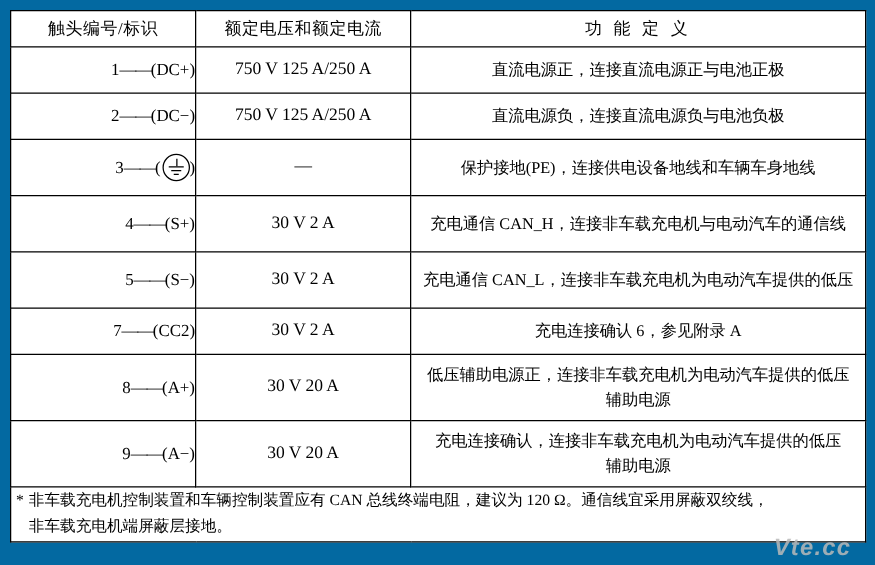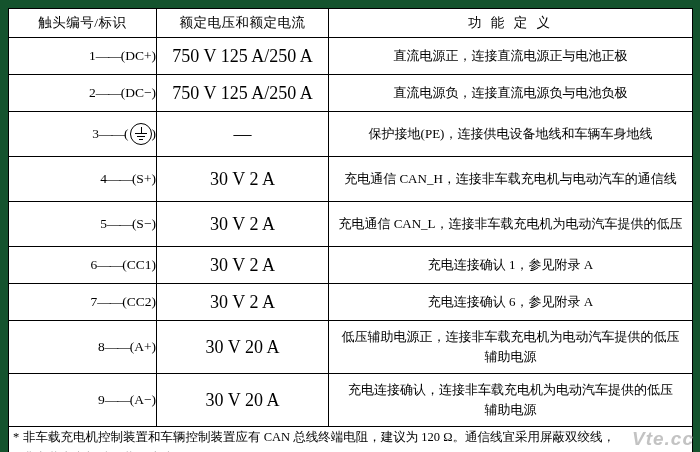--- a/index.html
+++ b/index.html
@@ -13,21 +13,21 @@
     font-family: "Liberation Serif", "DejaVu Serif", serif;
     color: #000000;
     position: relative;
     overflow: hidden;
   }
   .page {
     position: absolute;
     left: 0; top: 0;
     width: 700px;
     height: 452px;
-    background: #14532d;
+    background: #0369a1;
   }
   table.spec {
     position: absolute;
     left: 8px;
     top: 8px;
     width: 684px;
     border-collapse: collapse;
     table-layout: fixed;
     background: #ffffff;
   }
@@ -54,21 +54,21 @@
   tbody td {
     font-size: 13px;
   }
   td.pin {
     text-align: right;
     font-size: 13.5px;
     white-space: nowrap;
   }
   td.rating {
     text-align: center;
-    font-size: 18px;
+    font-size: 14px;
     white-space: nowrap;
   }
   td.func {
     text-align: center;
     padding: 4px 10px 4px 12px;
     font-size: 13px;
     line-height: 1.55;
   }
   tr.r-normal td { height: 36px; }
   tr.r-tall td { height: 44px; }
@@ -125,21 +125,21 @@
     vertical-align: top;
     text-align: center;
   }
   .note-body {
     display: inline-block;
     width: calc(100% - 20px);
     vertical-align: top;
   }
   .watermark {
     position: absolute;
-    right: 6px;
+    right: 19px;
     bottom: 2px;
     font-family: "Liberation Sans", sans-serif;
     font-size: 19px;
     color: #b9b9b9;
     letter-spacing: 1px;
     font-style: italic;
     font-weight: bold;
     opacity: 0.85;
   }
 </style>
@@ -204,27 +204,20 @@
       </tr>
 
       <tr class="r-tall">
         <td class="pin"><span>5</span><span class="dash">——</span><span>(S−)</span></td>
         <td class="rating">30 V   2 A</td>
         <td class="func">
             <div>充电通信 CAN_L，连接非车载充电机为电动汽车提供的低压</div>
           </td>
       </tr>
 
-      <tr class="r-normal">
-        <td class="pin"><span>6</span><span class="dash">——</span><span>(CC1)</span></td>
-        <td class="rating">30 V   2 A</td>
-        <td class="func">
-            <div>充电连接确认 1，参见附录 A</div>
-          </td>
-      </tr>
 
       <tr class="r-normal">
         <td class="pin"><span>7</span><span class="dash">——</span><span>(CC2)</span></td>
         <td class="rating">30 V   2 A</td>
         <td class="func">
             <div>充电连接确认 6，参见附录 A</div>
           </td>
       </tr>
 
       <tr class="r-double">

